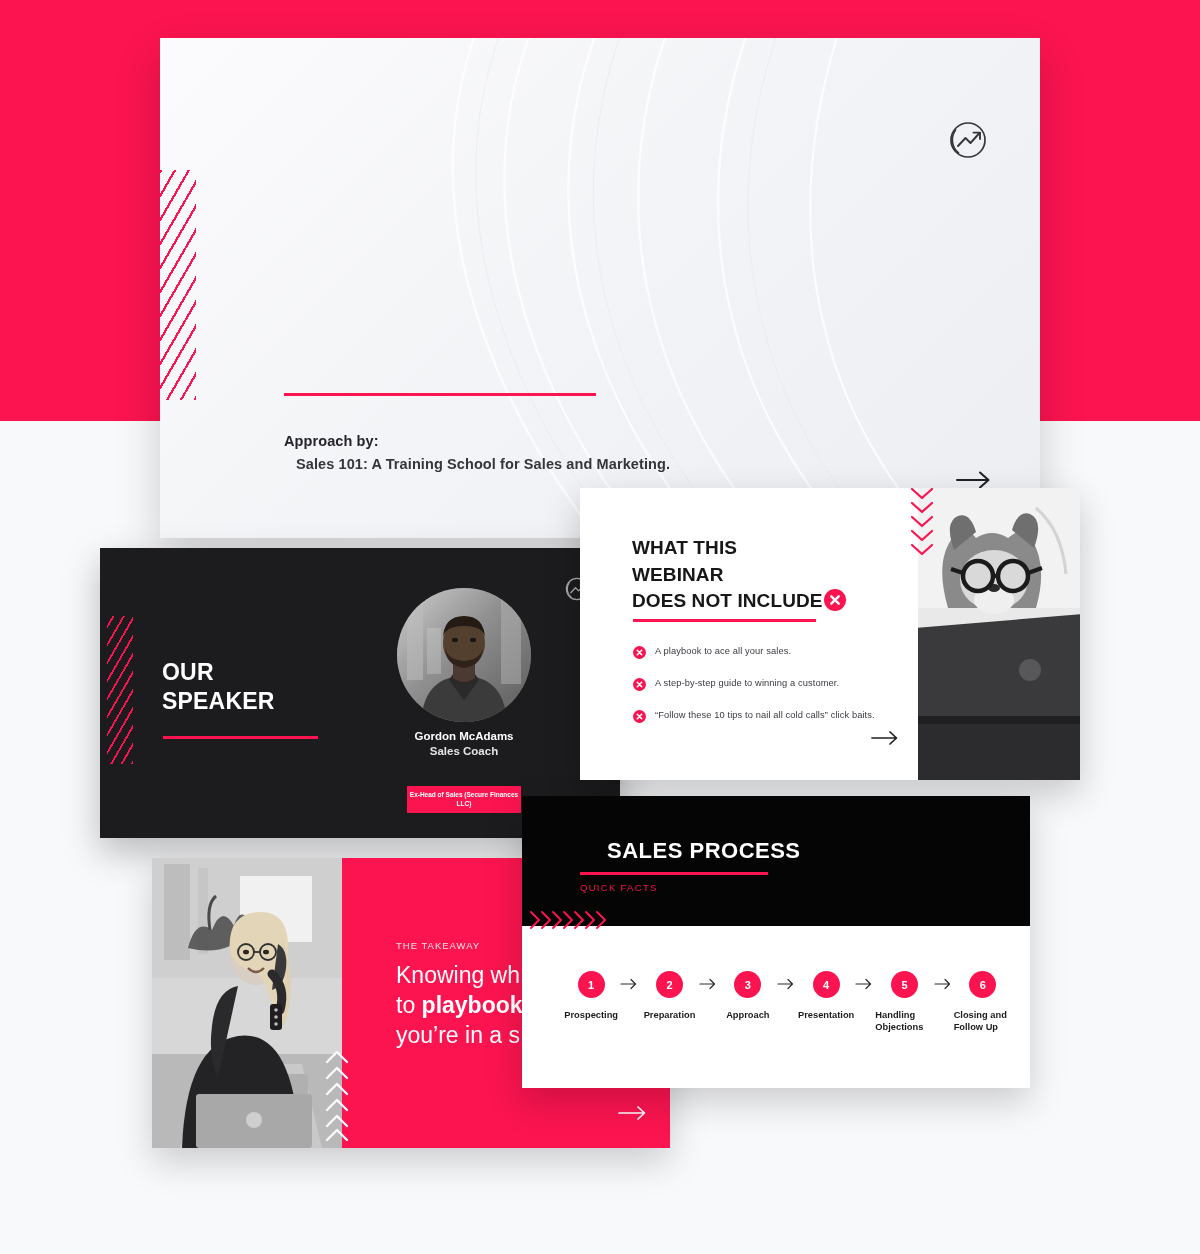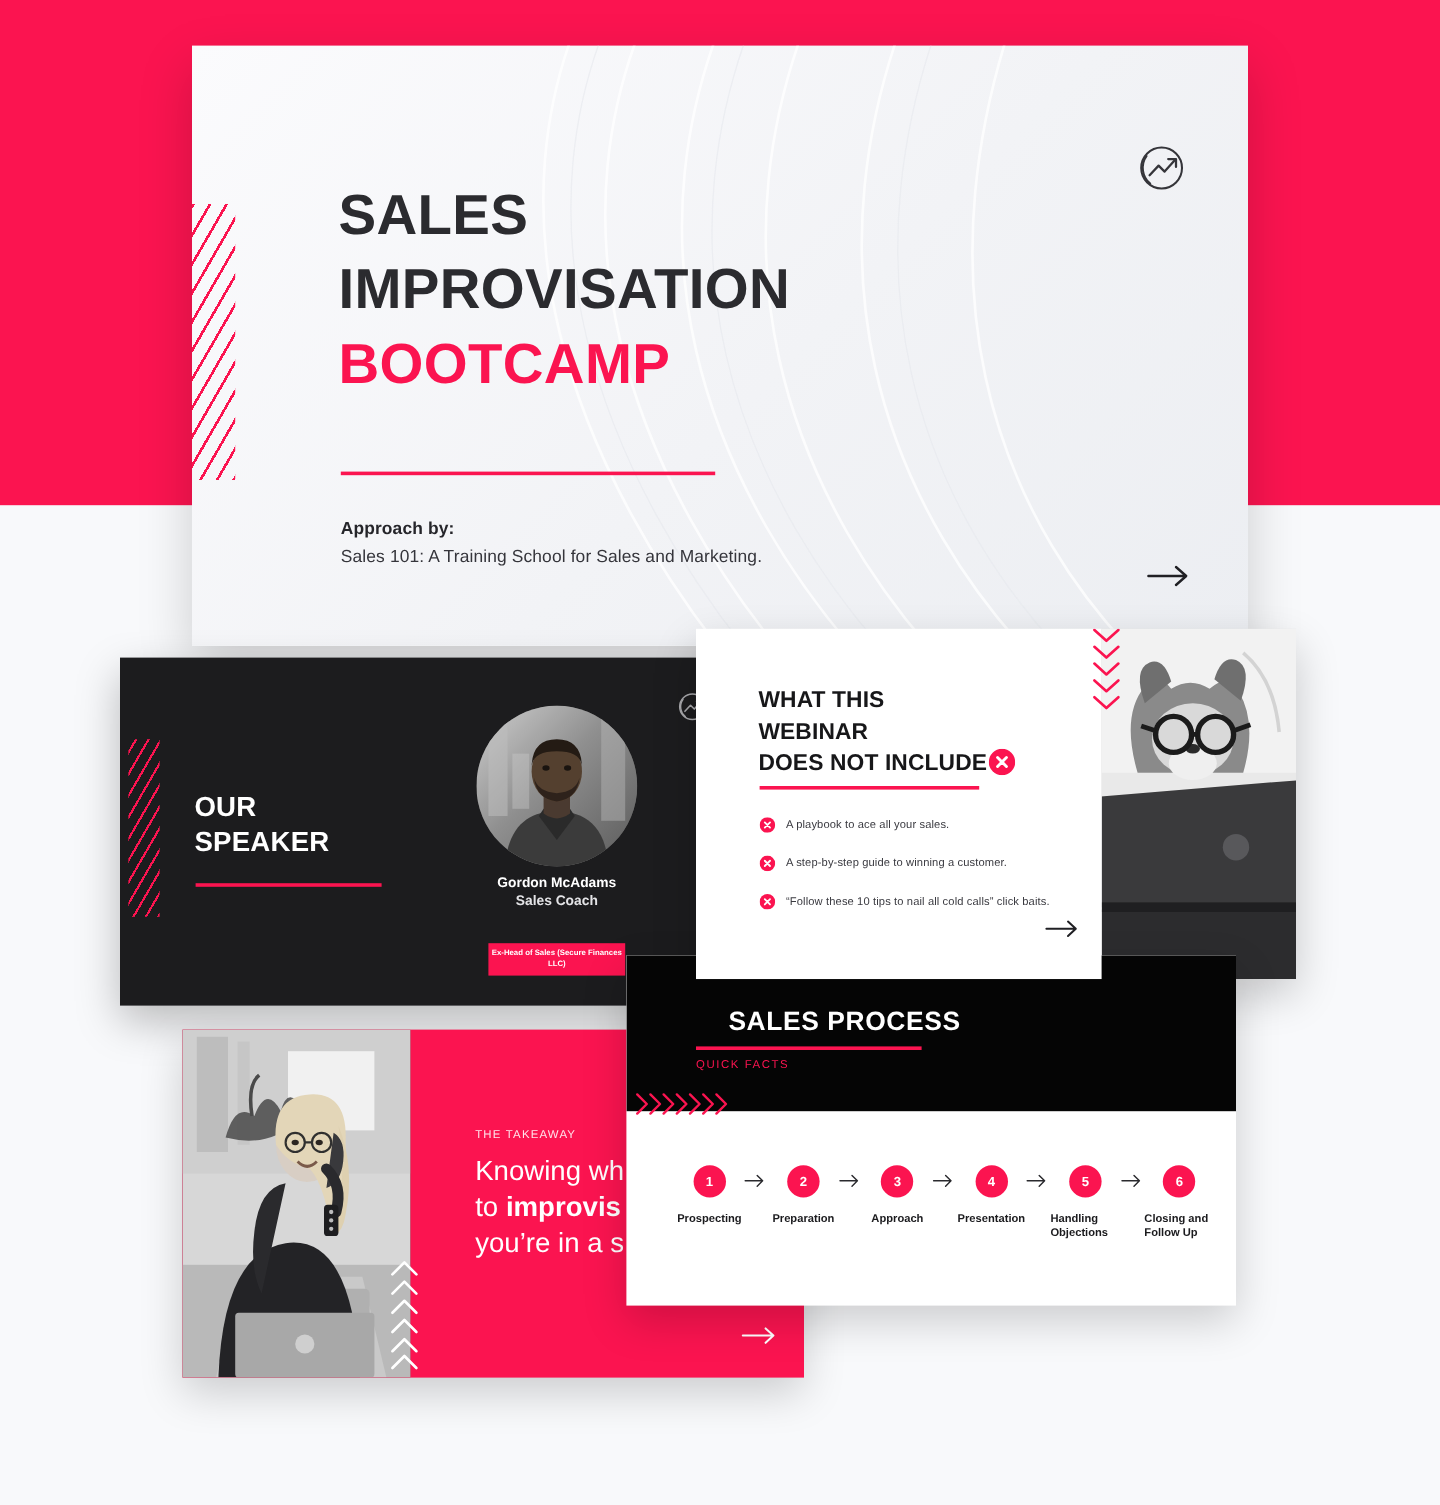--- a/index.html
+++ b/index.html
@@ -38,21 +38,21 @@
     font-size: 47px; font-weight: 700; letter-spacing: .3px;
     color: #2b2b2f; line-height: 1.32; text-transform: uppercase;
   }
   .title-l3 {
     font-size: 47px; font-weight: 700; letter-spacing: .3px;
     color: #fb1450; line-height: 1.32; text-transform: uppercase;
   }
   .title-rule { position:absolute; left: 124px; top: 355px; width: 312px; height: 3px; background: #fb1450; }
   .organizer { position: absolute; left: 124px; top: 395px; }
   .organizer .lbl { font-size: 14.5px; font-weight: 700; color: #25252a; letter-spacing: .1px; }
-  .organizer .val { font-size: 14.5px; font-weight: 400; color: #35353b; margin-top: 7px; letter-spacing: .1px; }
+  .organizer .val { font-size: 14.5px; font-weight: 700; color: #35353b; margin-top: 7px; letter-spacing: .1px; margin-left: 12px; }
   .arrow-title { position: absolute; left: 955px; top: 468px; width: 40px; height: 24px; }
 
   
   #slide-speaker {
     left: 100px; top: 548px; width: 520px; height: 290px;
     background: #1c1c1e;
     box-shadow: 0 14px 34px rgba(0,0,0,.26);
   }
   .spk-stripes {
     position: absolute; left: 7px; top: 68px; width: 26px; height: 148px;
@@ -79,21 +79,21 @@
   }
   .spk-badge {
     position: absolute; left: 307px; top: 238px; width: 114px; padding: 4px 2px;
     background: #fb1450; color: #fff; text-align: center;
     font-size: 6.5px; line-height: 1.45; font-weight: 600;
   }
 
   
   #slide-webinar {
     left: 580px; top: 488px; width: 500px; height: 292px;
-    background: #ffffff; box-shadow: 0 14px 34px rgba(0,0,0,.20); margin-top: 36px;
+    background: #ffffff; box-shadow: 0 14px 34px rgba(0,0,0,.20);
   }
   .web-left { position: absolute; left: 0; top: 0; width: 338px; height: 100%; background: #fff; z-index: 3; }
   .web-photo { position: absolute; left: 338px; top: 0; width: 162px; height: 292px; overflow: hidden; background:#9a9a9a; }
   .web-chev { position: absolute; left: 328px; top: -3px; width: 28px; height: 72px; z-index: 5; }
   .web-title {
     position: absolute; left: 52px; top: 47px; width: 290px;
     font-size: 19px; font-weight: 700; color: #171719; line-height: 1.40; letter-spacing: .1px;
   }
   .x-badge-inline { display: inline-block; vertical-align: -4px; margin-left: 1px; }
   .web-rule-i { position: absolute; left: 53px; top: 131px; width: 183px; height: 2.6px; background: #fb1450; }
@@ -175,25 +175,20 @@
 
     <div class="title-stripes"></div>
 
     <svg class="logo-mark" viewBox="0 0 48 48">
       <circle cx="24" cy="24" r="17" fill="none" stroke="#35353a" stroke-width="1.7"></circle>
       <path d="M11.5 14 A17 17 0 0 0 14.5 37" fill="none" stroke="#35353a" stroke-width="1.7" stroke-linecap="round"></path>
       <path d="M14 30 l7.5 -8 5 5 9 -10" fill="none" stroke="#35353a" stroke-width="1.9" stroke-linecap="round" stroke-linejoin="round"></path>
       <path d="M29.5 16.6 h6.5 v6.5" fill="none" stroke="#35353a" stroke-width="1.9" stroke-linecap="round" stroke-linejoin="round"></path>
     </svg>
 
-    <div class="title-block">
-      <div class="title-l1">SALES</div>
-      <div class="title-l2">IMPROVISATION</div>
-      <div class="title-l3">BOOTCAMP</div>
-    </div>
 
     <div class="title-rule"></div>
 
     <div class="organizer">
       <div class="lbl">Approach by:</div>
       <div class="val">Sales 101: A Training School for Sales and Marketing.</div>
     </div>
   </div>
 
   <svg class="arrow-title" viewBox="0 0 40 24">
@@ -372,21 +367,21 @@
         <path d="M3 62 L13 52 L23 62"></path>
         <path d="M3 78 L13 68 L23 78"></path>
         <path d="M3 92 L13 82 L23 92"></path>
       </g>
     </svg>
 
     <div class="tk-body">
       <div class="tk-kicker">THE TAKEAWAY</div>
       <div class="tk-quote">
         <div>Knowing wh</div>
-        <div><span>to </span><b>improvis</b></div>
+        <div><span>to </span><b>playbook</b></div>
         <div>you’re in a s</div>
       </div>
     </div>
 
     <svg class="arrow-tk-i" viewBox="0 0 34 20">
       <path d="M2 10 h25 M21 4 l6.5 6 -6.5 6" fill="none" stroke="#ffffff" stroke-width="1.7" stroke-linecap="round" stroke-linejoin="round"></path>
     </svg>
   </div>
 
   <div class="slide" id="slide-process">

